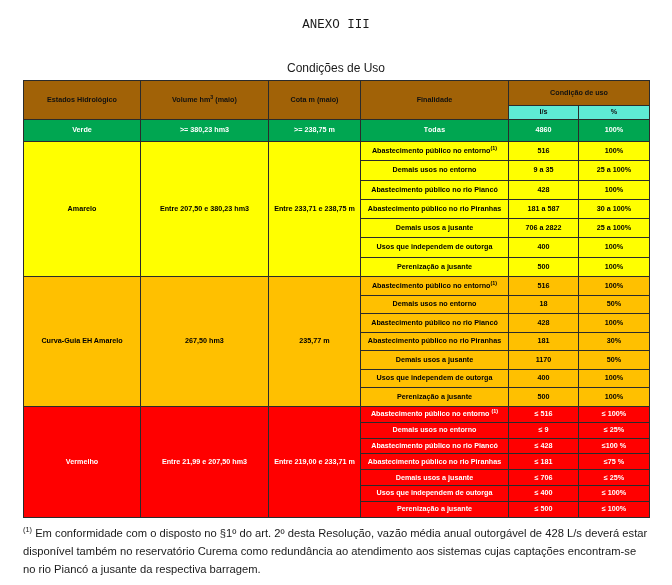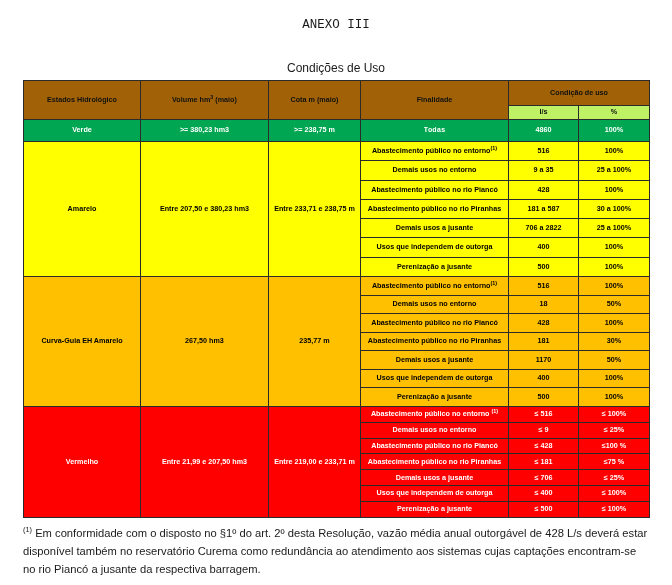--- a/index.html
+++ b/index.html
@@ -63,21 +63,21 @@
 
   
   .hdr th {
     background: #a16207;
     color: #111111;
     font-size: 8.4px;
     font-weight: bold;
     height: 24px;
   }
   .hdr-sub th {
-    background: #bef264;
+    background: #5eead4;
     color: #111111;
     font-size: 8px;
     height: 13px;
   }
 
   
   .c-green  { background: #00a651; color: #ffffff; }
   .c-yellow { background: #ffff00; color: #000000; }
   .c-orange { background: #ffc000; color: #000000; }
   .c-red    { background: #ff0000; color: #ffffff; }

